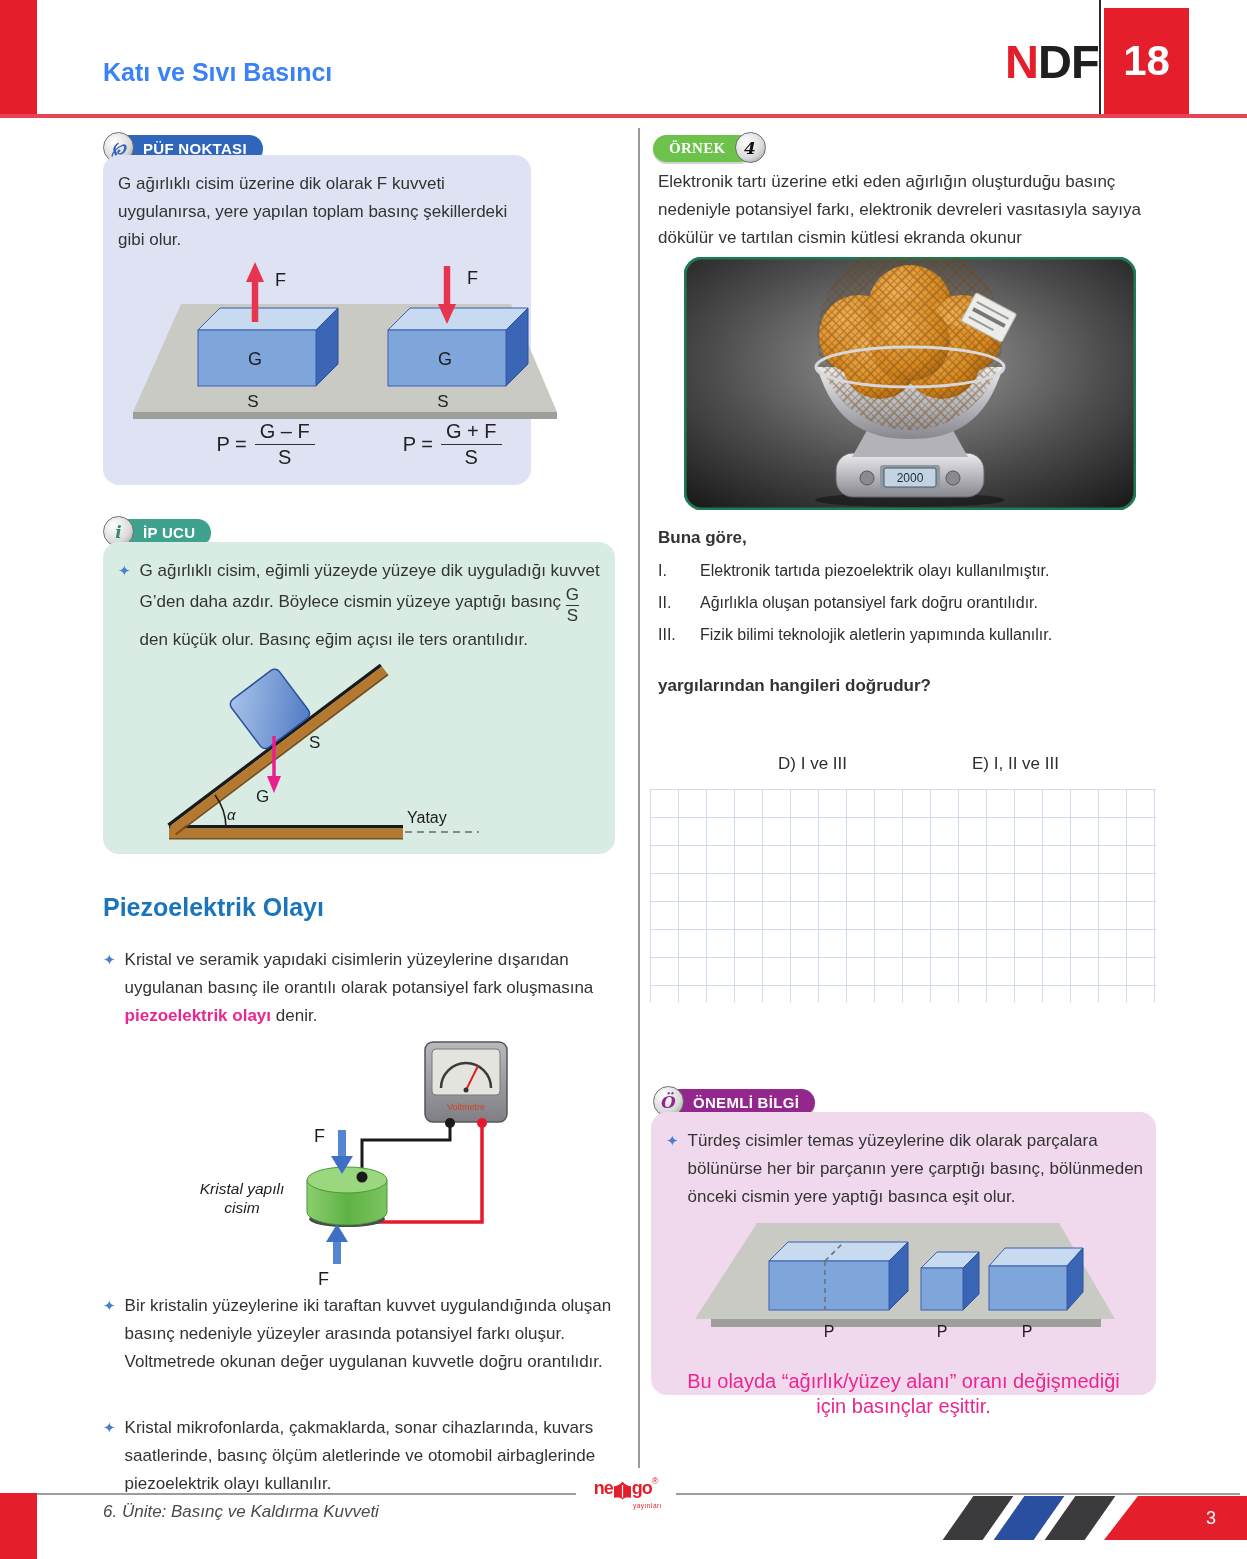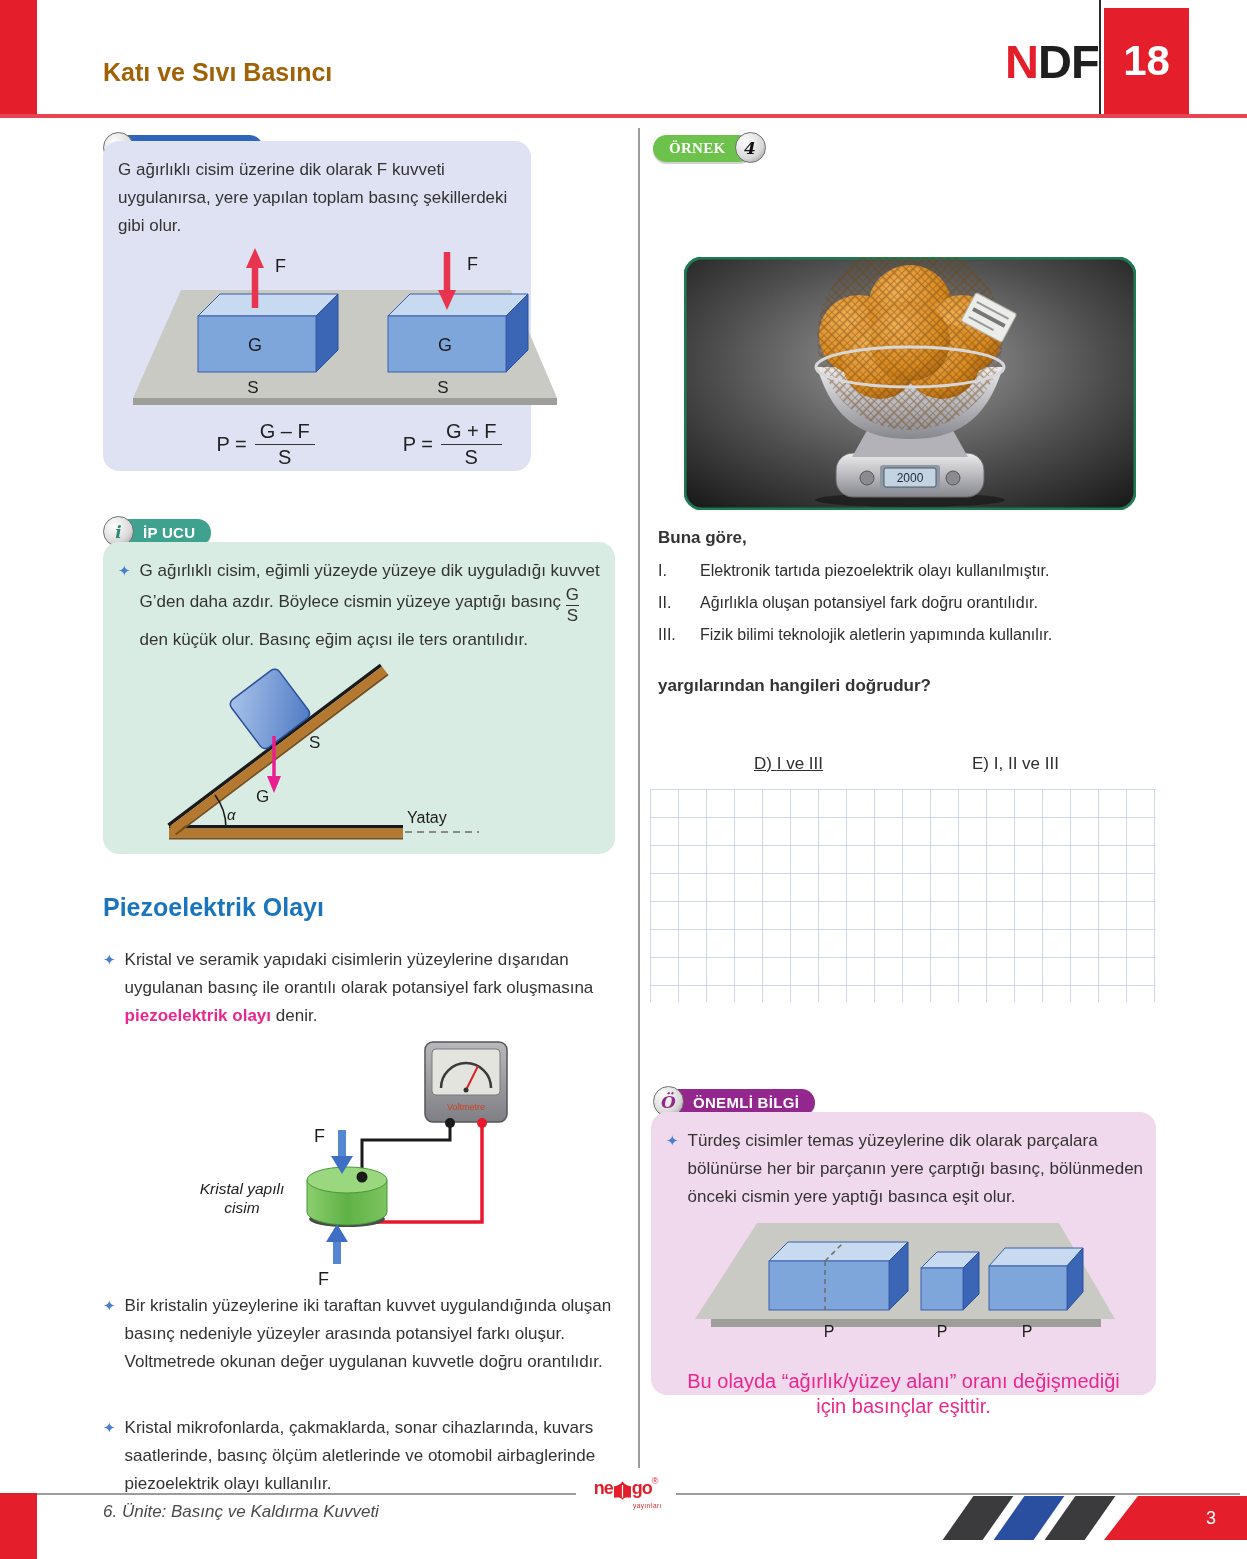--- a/index.html
+++ b/index.html
@@ -15,21 +15,21 @@
     --lav:#dfe2f3;
     --mint:#d9ece3;
     --rose:#f1d9ed;
   }
   *{margin:0;padding:0;box-sizing:border-box;}
   body{background:#fff;font-family:"Liberation Sans",sans-serif;color:var(--ink);}
   .page{position:relative;width:1247px;height:1559px;background:#fff;overflow:hidden;}
 
   
   .red-edge-top{position:absolute;left:0;top:0;width:37px;height:114px;background:var(--red);}
-  .page-title{position:absolute;left:103px;top:58px;font-size:25px;font-weight:bold;color:#a16207;}
+  .page-title{position:absolute;left:103px;top:58px;font-size:25px;font-weight:bold;color:#3b82f6;}
   .brand{position:absolute;left:1005px;top:34px;font-size:47px;font-weight:bold;letter-spacing:-1px;color:#1f1f1f;}
   .brand .n{color:var(--red);}
   .brand-divider{position:absolute;left:1099px;top:0;width:2px;height:114px;background:#2b2b2b;}
   .num-box{position:absolute;left:1104px;top:8px;width:85px;height:106px;background:var(--red);display:flex;align-items:center;justify-content:center;}
   .num-box span{color:#fff;font-size:42px;font-weight:bold;}
   .header-rule{position:absolute;left:0;top:114px;width:1247px;height:4px;background:var(--rule-red);}
 
   .col-divider{position:absolute;left:638px;top:128px;width:1.5px;height:1340px;background:#9b9b9b;}
 
   
@@ -42,21 +42,21 @@
   .badge-puf .circle{color:var(--puf-blue);}
   .badge-ipucu .pill{background:var(--ipucu-teal);}
   .badge-ipucu .circle{color:#2f8a76;}
   .badge-ornek .pill{background:var(--ornek-green);padding:0 27px 0 16px;font-family:Liberation Serif, serif;}
   .badge-ornek .circle{color:#111;font-style:italic;}
   .badge-onemli .pill{background:var(--onemli-purple);}
   .badge-onemli .circle{color:var(--onemli-purple);}
 
   
   .info-box{position:absolute;border-radius:16px;}
-  .puf-box{left:103px;top:141px;width:428px;height:330px;background:var(--lav);}
+  .puf-box{left:103px;top:155px;width:428px;height:330px;background:var(--lav);}
   .ipucu-box{left:103px;top:542px;width:512px;height:312px;background:var(--mint);}
   .onemli-box{left:651px;top:1112px;width:505px;height:283px;background:var(--rose);}
   .box-text{padding:15px 15px 0 15px;font-size:17px;line-height:28px;color:#333;}
 
   p.para{font-size:17px;line-height:28px;color:#333;}
   .bullet{position:absolute;display:flex;gap:9px;width:514px;}
   .bullet .star{color:#4a7fd0;font-size:15px;line-height:28px;flex:0 0 auto;}
   .hl{color:var(--pink);font-weight:bold;}
 
   .section-head{position:absolute;left:103px;top:893px;font-size:25px;font-weight:bold;color:var(--head-blue);}
@@ -255,20 +255,21 @@
   </div>
   <div class="bullet" style="left:103px;top:1414px;">
     <span class="star">✦</span>
     <p class="para" style="line-height:28px">Kristal mikrofonlarda, çakmaklarda, sonar cihazlarında, kuvars saatlerinde, basınç ölçüm aletlerinde ve otomobil airbaglerinde piezoelektrik olayı kullanılır.</p>
   </div>
 
   <div class="badge badge-ornek" style="left:653px;top:135px;">
     <span class="pill">ÖRNEK</span>
     <span class="circle right">4</span>
   </div>
+  <p class="para r-text" style="top:168px;">Elektronik tartı üzerine etki eden ağırlığın oluşturduğu basınç nedeniyle potansiyel farkı, elektronik devreleri vasıtasıyla sayıya dökülür ve tartılan cismin kütlesi ekranda okunur</p>
 
   <div class="photo-wrap">
     <svg width="452" height="253" viewBox="0 0 452 253">
       <defs>
         <radialGradient id="pbg" cx="50%" cy="42%" r="78%">
           <stop offset="0%" stop-color="#9d9d9d"></stop>
             <stop offset="55%" stop-color="#4e4e4e"></stop>
             <stop offset="100%" stop-color="#141414"></stop>
         </radialGradient>
         <radialGradient id="orng" cx="35%" cy="30%" r="85%">
@@ -331,21 +332,21 @@
     </div>
     <div class="q-item">
       <span class="roman para">III.</span>
       <span class="para">Fizik bilimi teknolojik aletlerin yapımında kullanılır.</span>
     </div>
   </div>
 
   <p class="para r-text bold-line" style="top:672px;">yargılarından hangileri doğrudur?</p>
 
   <div class="options" style="top:754px;">
-    <span class="opt" style="left:96px;text-decoration:underline;"><span>D)</span> <span>I ve III</span></span>
+    <span class="opt" style="left:120px;"><span>D)</span> <span>I ve III</span></span>
     <span class="opt" style="left:314px;"><span>E)</span> <span>I, II ve III</span></span>
   </div>
 
   <div class="grid-paper"></div>
 
   <div class="badge badge-onemli" style="left:666px;top:1089px;">
     <span class="pill">ÖNEMLİ BİLGİ</span>
     <span class="circle left">Ö</span>
   </div>
   <div class="info-box onemli-box">

